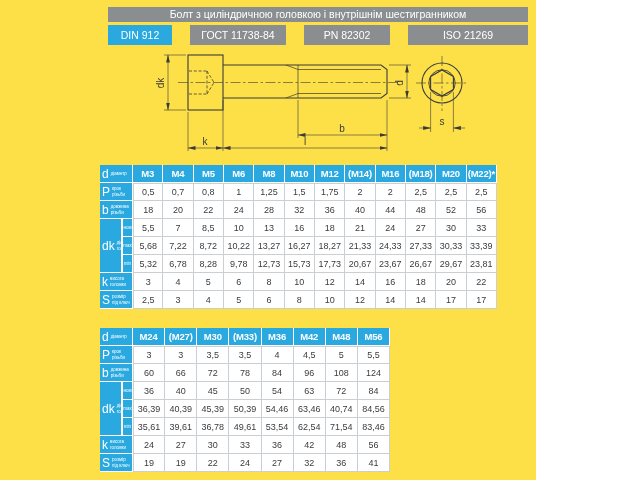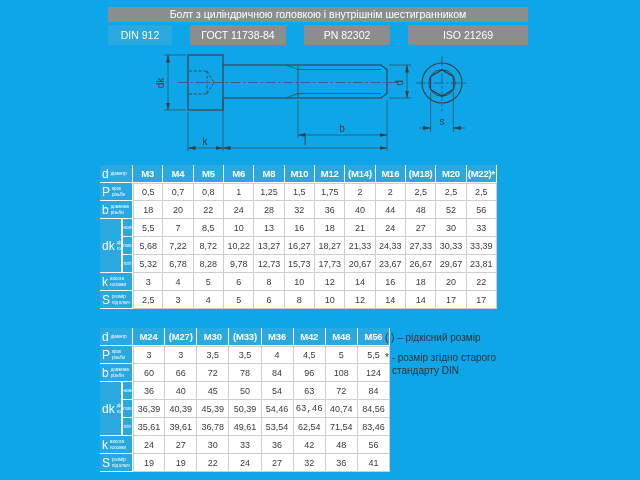--- a/index.html
+++ b/index.html
@@ -1,16 +1,16 @@
 <!DOCTYPE html>
 <html><head>
 <meta charset="utf-8">
 <style>
   html,body{margin:0;padding:0;background:#fff;}
-  #page{position:relative;width:640px;height:480px;background:#0ea5e9;overflow:hidden;
+  #page{position:relative;width:536px;height:480px;background:#fde047;overflow:hidden;
         font-family:"Liberation Sans",sans-serif;}
 
   
   #hdr{position:absolute;left:108px;top:7px;width:420px;}
   .title-bar{height:15px;line-height:15px;background:#8a8e90;color:#fff;text-align:center;
              font-size:10.5px;}
   .standards{display:flex;margin-top:3px;height:20px;gap:18px;}
   .std-cell{background:#8a8e90;color:#fff;font-size:10.5px;line-height:20px;text-align:center;}
   .std-cell.active{background:#29a9e0;}
   .std-0{width:64px;} .std-1{width:96px;} .std-2{width:87px;} .std-3{width:86px;} .std-4{flex:1;}
@@ -305,21 +305,21 @@
       <div class="dcell" style="grid-area: 4 / 7;">54</div>
       <div class="dcell" style="grid-area: 4 / 8;">63</div>
       <div class="dcell" style="grid-area: 4 / 9;">72</div>
       <div class="dcell" style="grid-area: 4 / 10;">84</div>
       <div class="bcell tagcell" style="grid-area: 5 / 2;">max</div>
       <div class="dcell c0" style="grid-area: 5 / 3;">36,39</div>
       <div class="dcell" style="grid-area: 5 / 4;">40,39</div>
       <div class="dcell" style="grid-area: 5 / 5;">45,39</div>
       <div class="dcell" style="grid-area: 5 / 6;">50,39</div>
       <div class="dcell" style="grid-area: 5 / 7;">54,46</div>
-      <div class="dcell" style="grid-area: 5 / 8; font-family: Liberation Mono, monospace;">63,46</div>
+      <div class="dcell" style="grid-area: 5 / 8;">63,46</div>
       <div class="dcell" style="grid-area: 5 / 9;">40,74</div>
       <div class="dcell" style="grid-area: 5 / 10;">84,56</div>
       <div class="bcell tagcell" style="grid-area: 6 / 2;">min</div>
       <div class="dcell c0" style="grid-area: 6 / 3;">35,61</div>
       <div class="dcell" style="grid-area: 6 / 4;">39,61</div>
       <div class="dcell" style="grid-area: 6 / 5;">36,78</div>
       <div class="dcell" style="grid-area: 6 / 6;">49,61</div>
       <div class="dcell" style="grid-area: 6 / 7;">53,54</div>
       <div class="dcell" style="grid-area: 6 / 8;">62,54</div>
       <div class="dcell" style="grid-area: 6 / 9;">71,54</div>
@@ -345,19 +345,14 @@
       <div class="dcell c0" style="grid-area: 8 / 3;">19</div>
       <div class="dcell" style="grid-area: 8 / 4;">19</div>
       <div class="dcell" style="grid-area: 8 / 5;">22</div>
       <div class="dcell" style="grid-area: 8 / 6;">24</div>
       <div class="dcell" style="grid-area: 8 / 7;">27</div>
       <div class="dcell" style="grid-area: 8 / 8;">32</div>
       <div class="dcell" style="grid-area: 8 / 9;">36</div>
       <div class="dcell" style="grid-area: 8 / 10;">41</div>
     </div>
 
-  <div id="legend">
-    <div>( ) – рідкісний розмір</div>
-    <div class="l2">* - розмір згідно старого</div>
-    <div class="l3">стандарту DIN</div>
-  </div>
 
 </div>
 
 </body></html>

